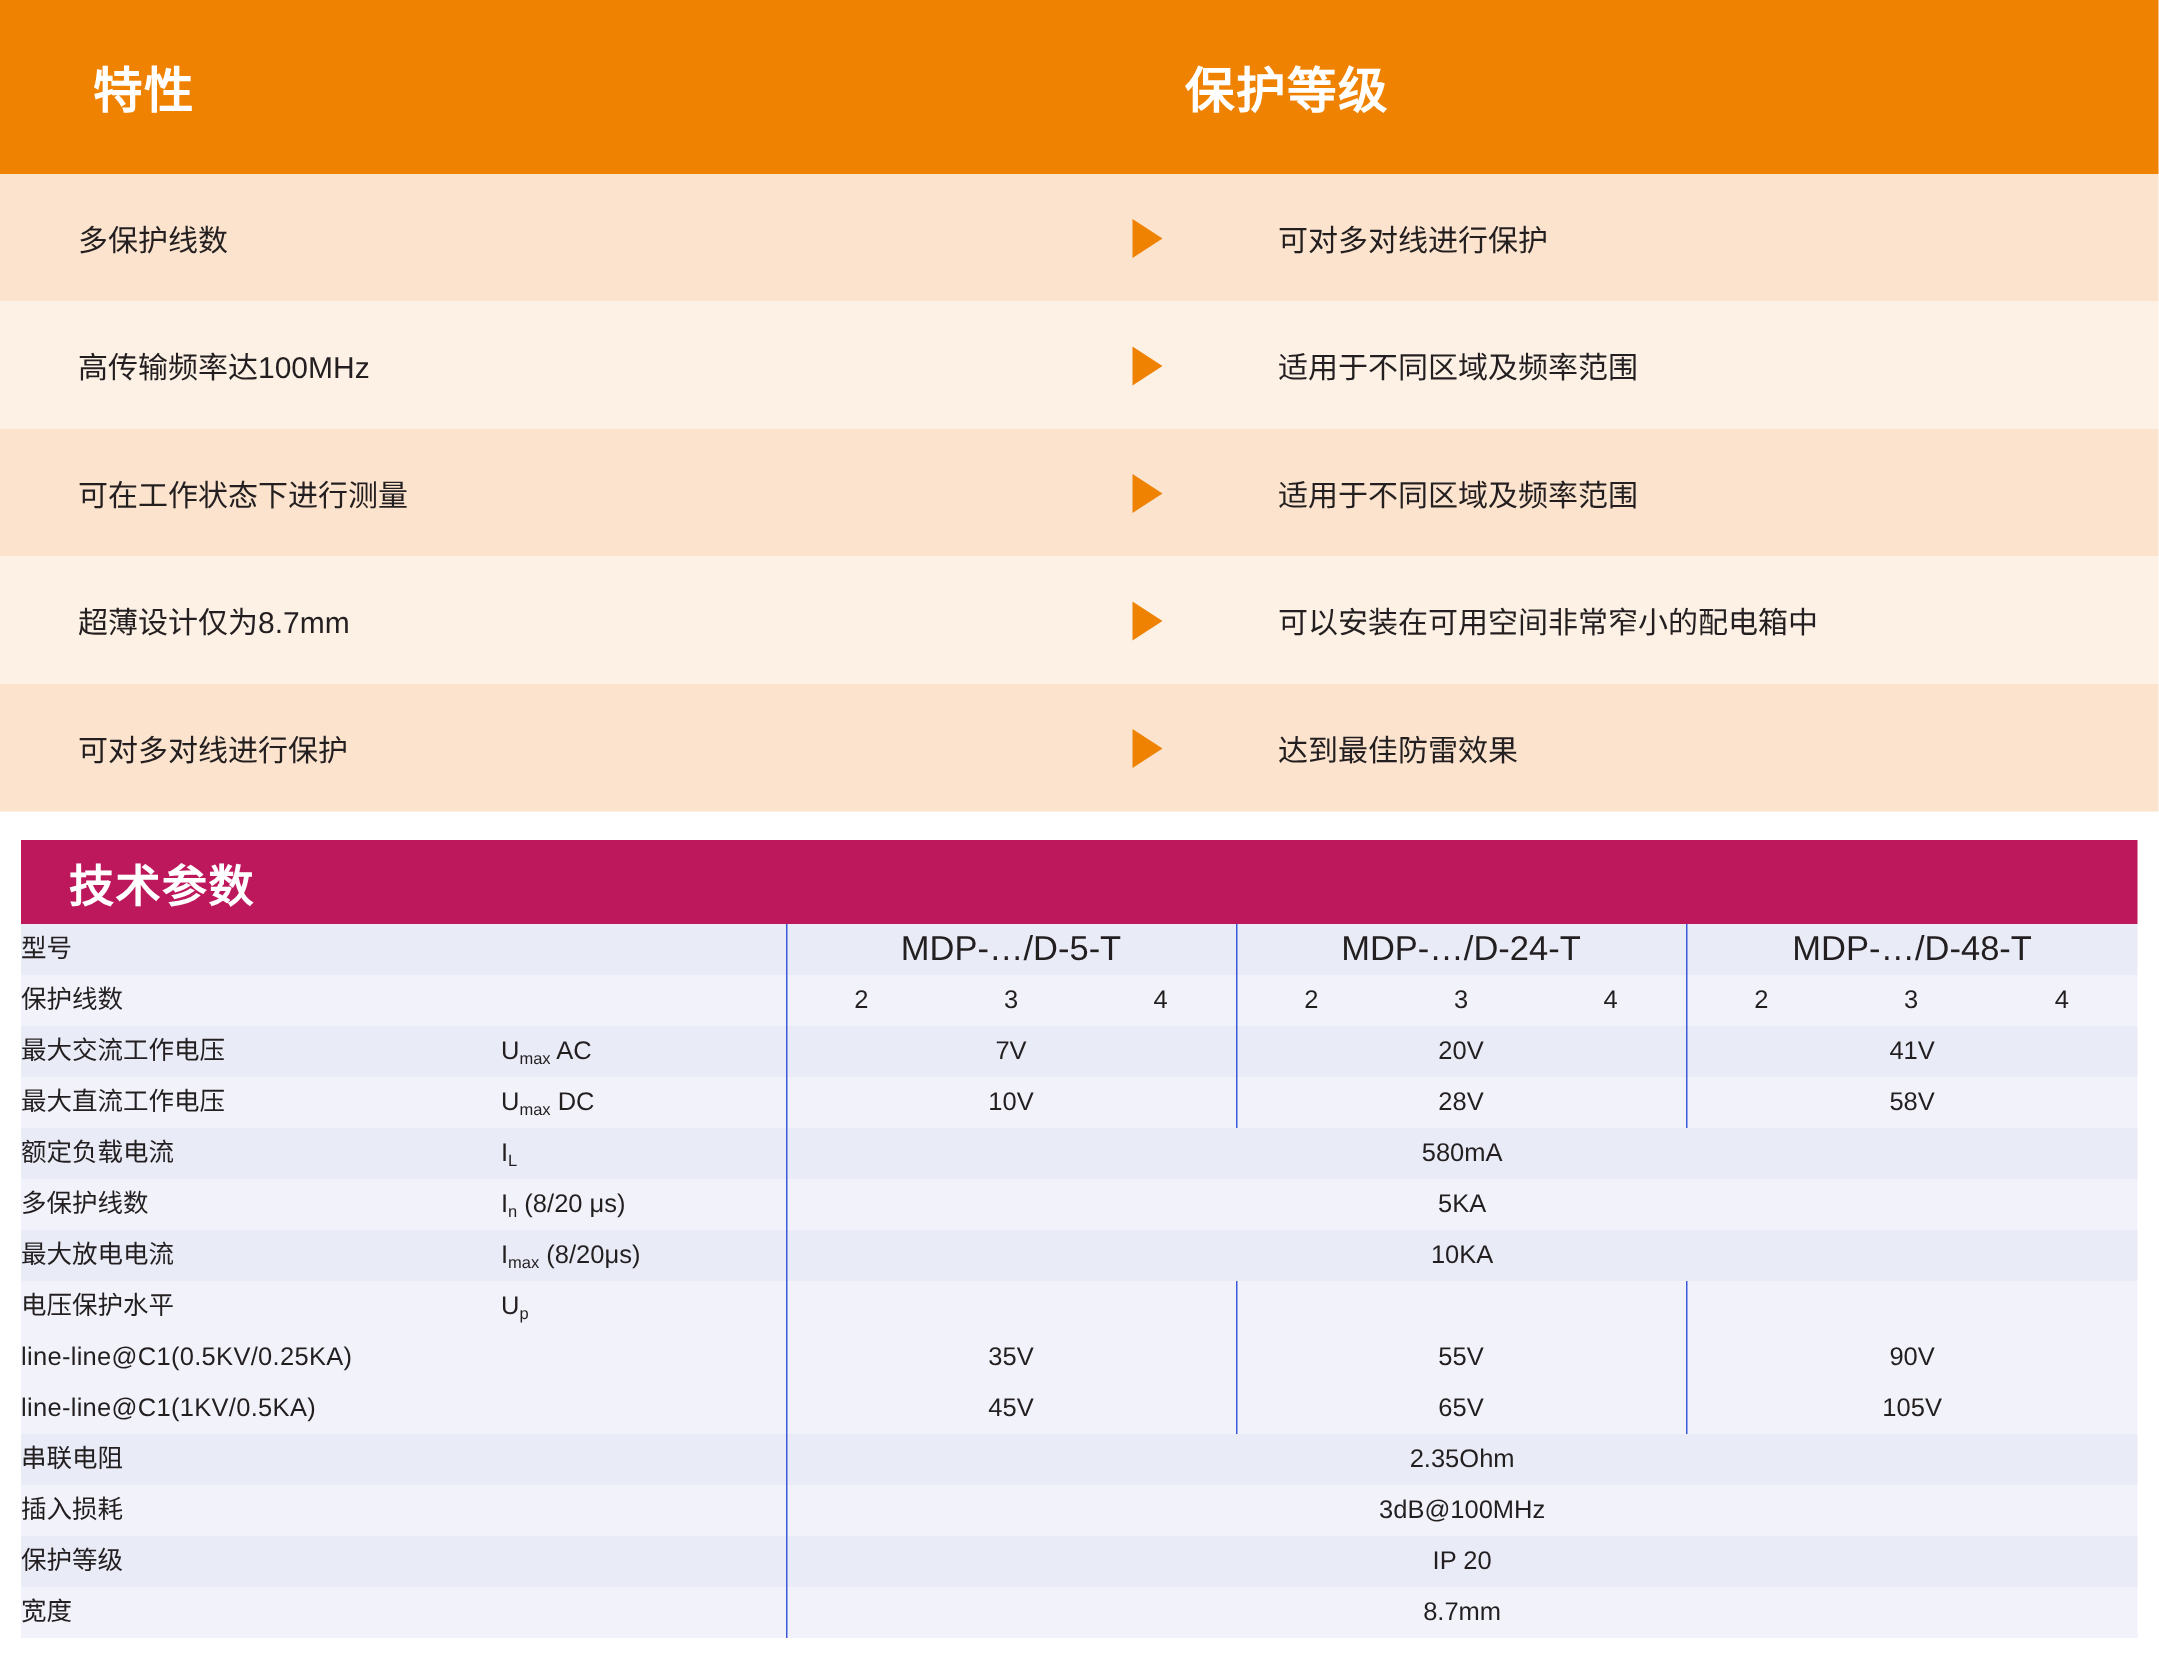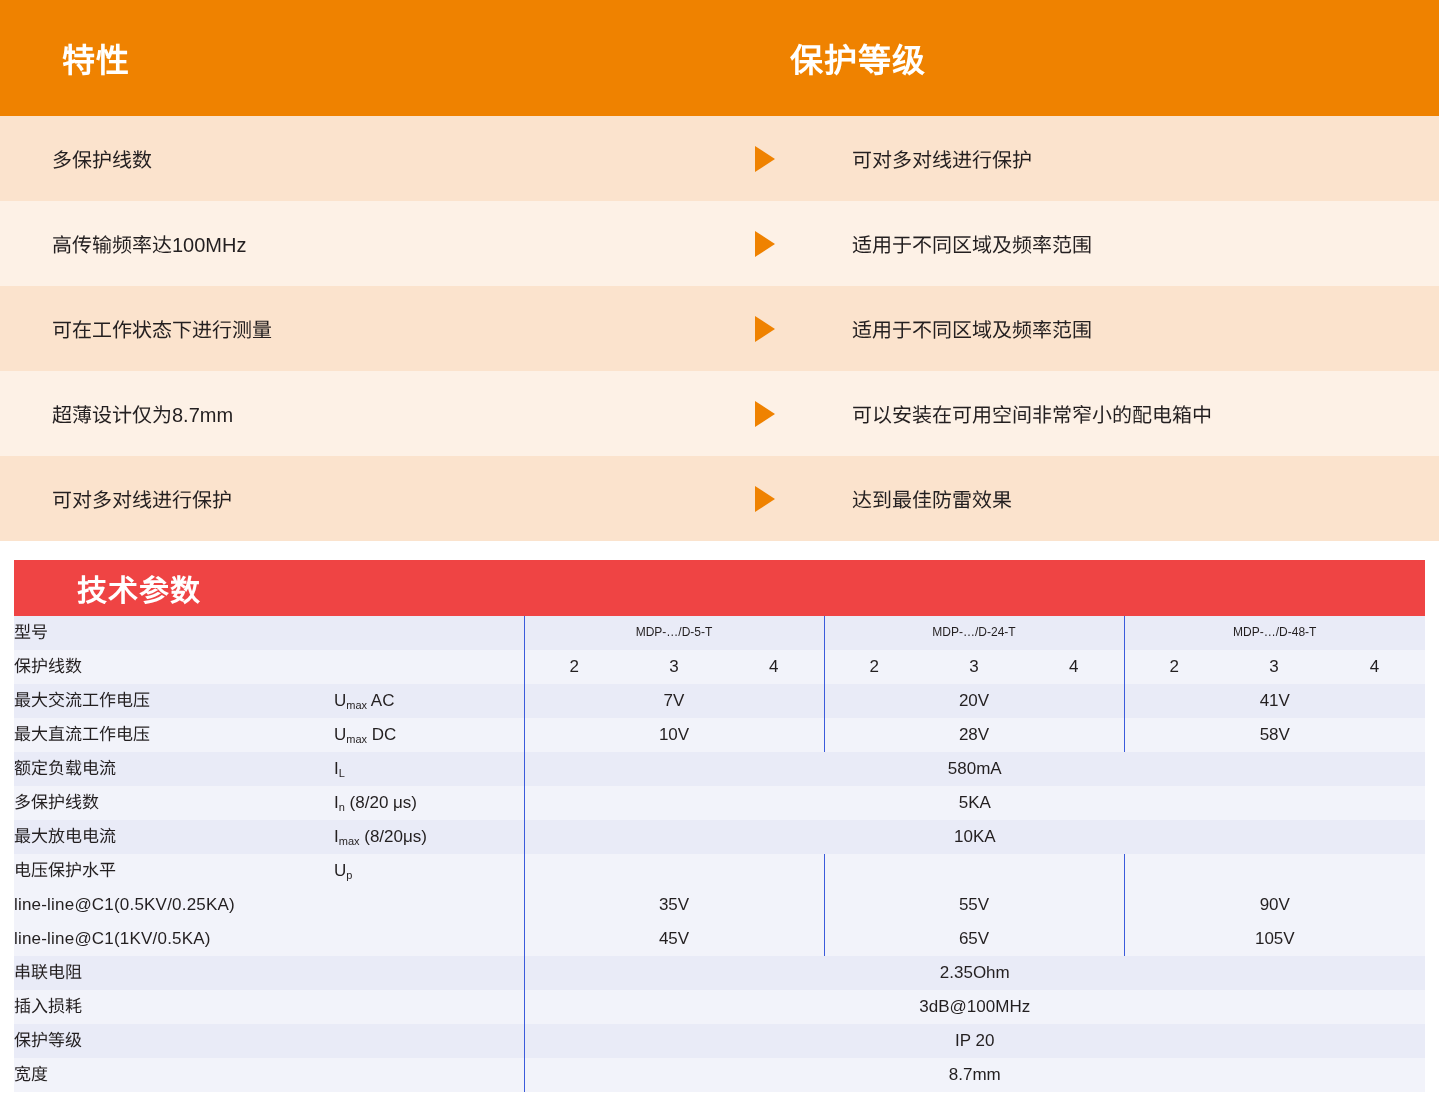--- a/index.html
+++ b/index.html
@@ -86,25 +86,25 @@
   .bg-b { background: #fdf1e6; }
 
   
   .spec-block {
     position: absolute;
     left: 14px;
     top: 560px;
     width: 1411px;
   }
   .spec-header {
-    background: #ef4444;
+    background: #be185d;
     height: 56px;
     display: flex;
     align-items: center;
-    padding-left: 63px;
+    padding-left: 32px;
     box-sizing: border-box;
   }
   .spec-header h2 {
     margin: 0;
     font-size: 30px;
     font-weight: bold;
     color: #ffffff;
     letter-spacing: 1px;
   }
   table.spec {
@@ -133,21 +133,21 @@
   .sep-l {
     border-left: 1.5px solid #3b5bdb;
   }
   .ctr { text-align: center; }
   sub {
     font-size: 11px;
     vertical-align: baseline;
     position: relative;
     top: 3px;
   }
-  .model-name { font-size: 12px; }
+  .model-name { font-size: 23px; }
   .indent-sub {
     padding-left: 42px;
     box-sizing: border-box;
     letter-spacing: 0.2px;
   }
 </style>
 </head>
 <body>
 
 <section class="feat-block">

